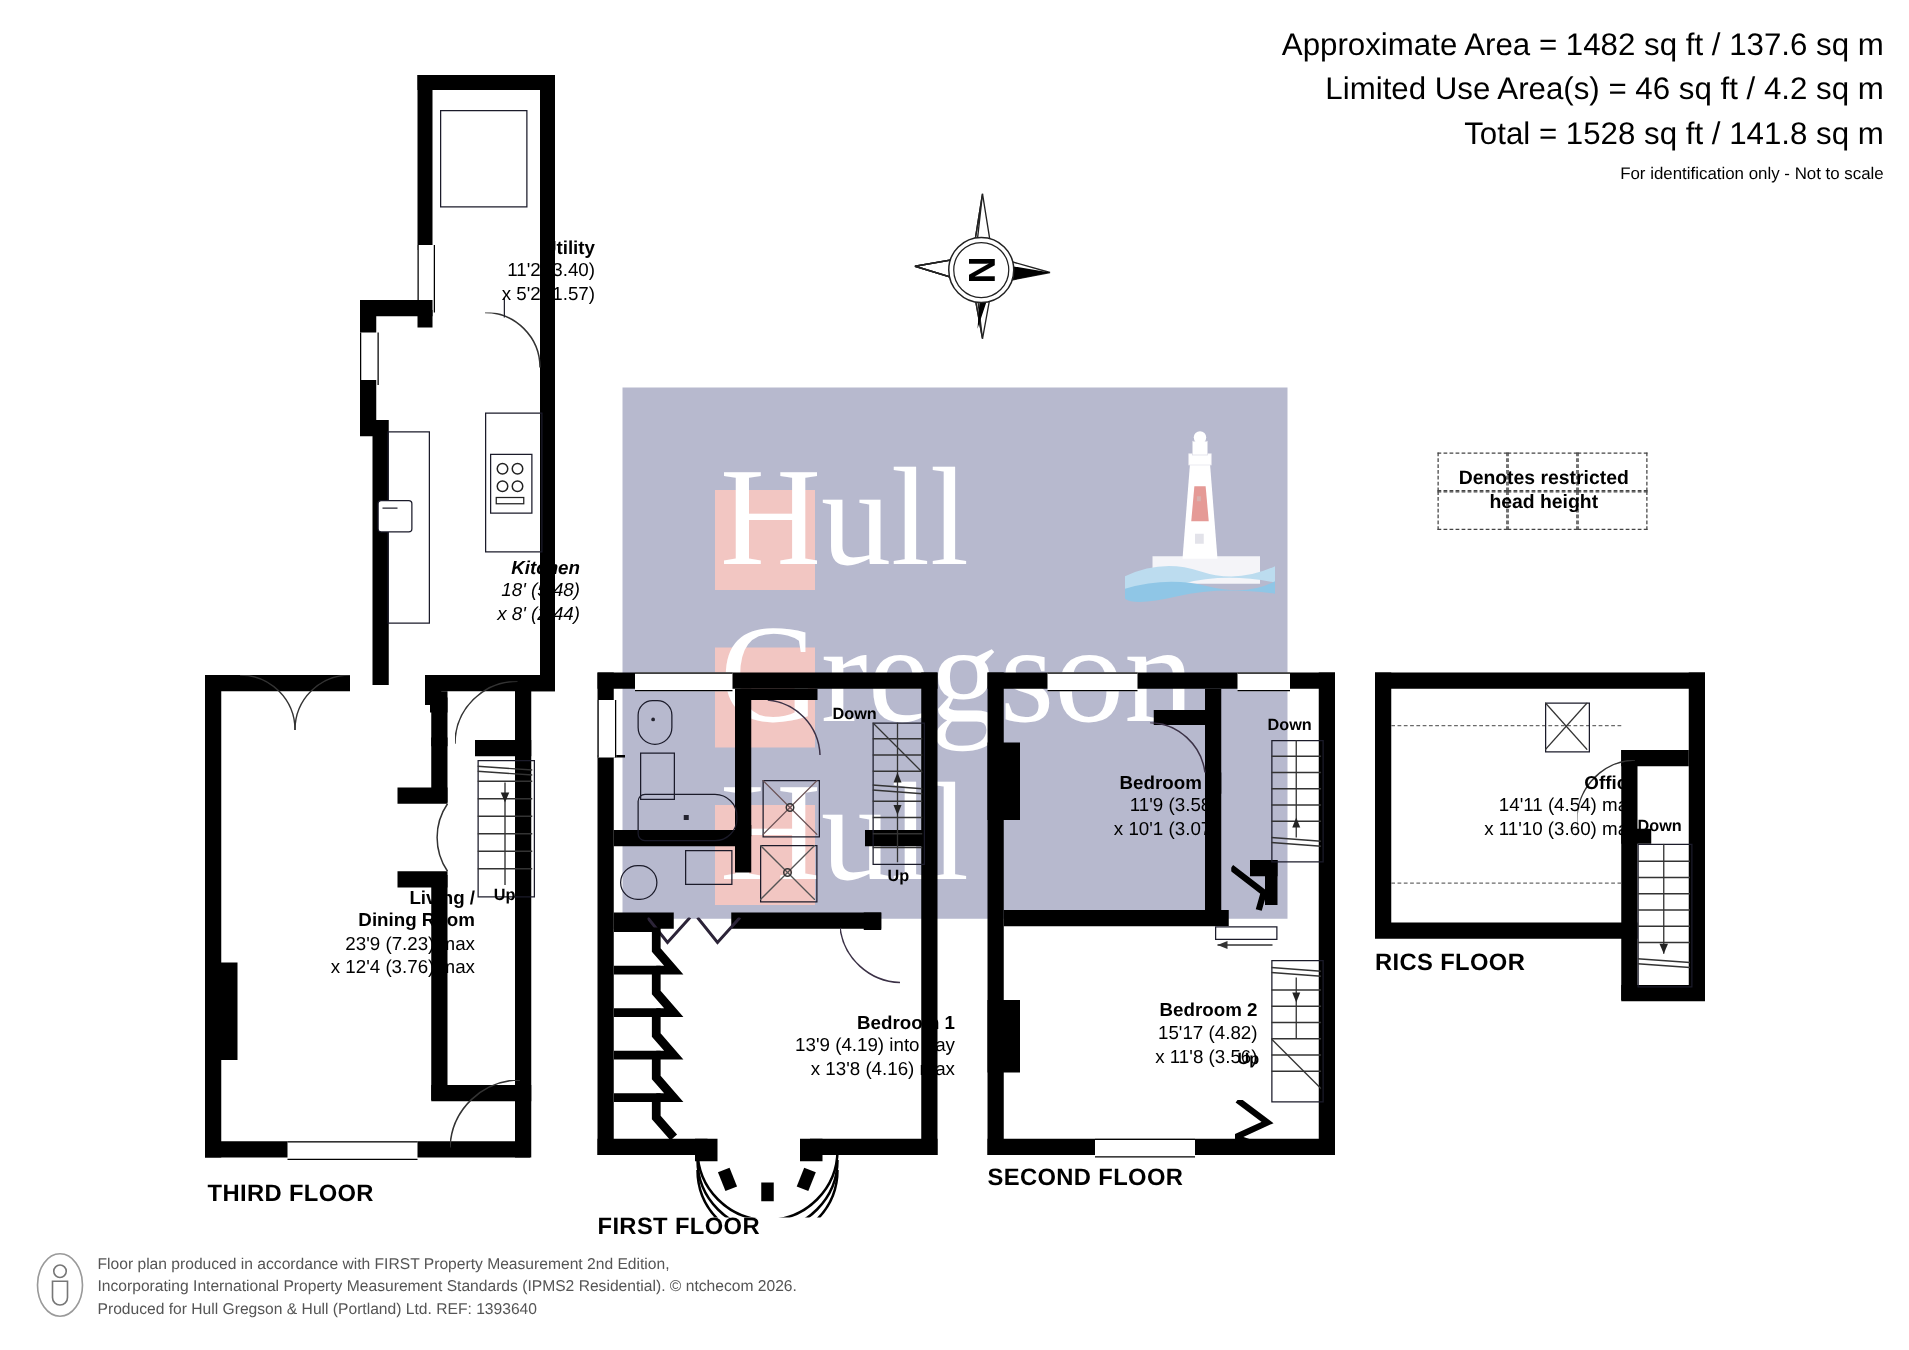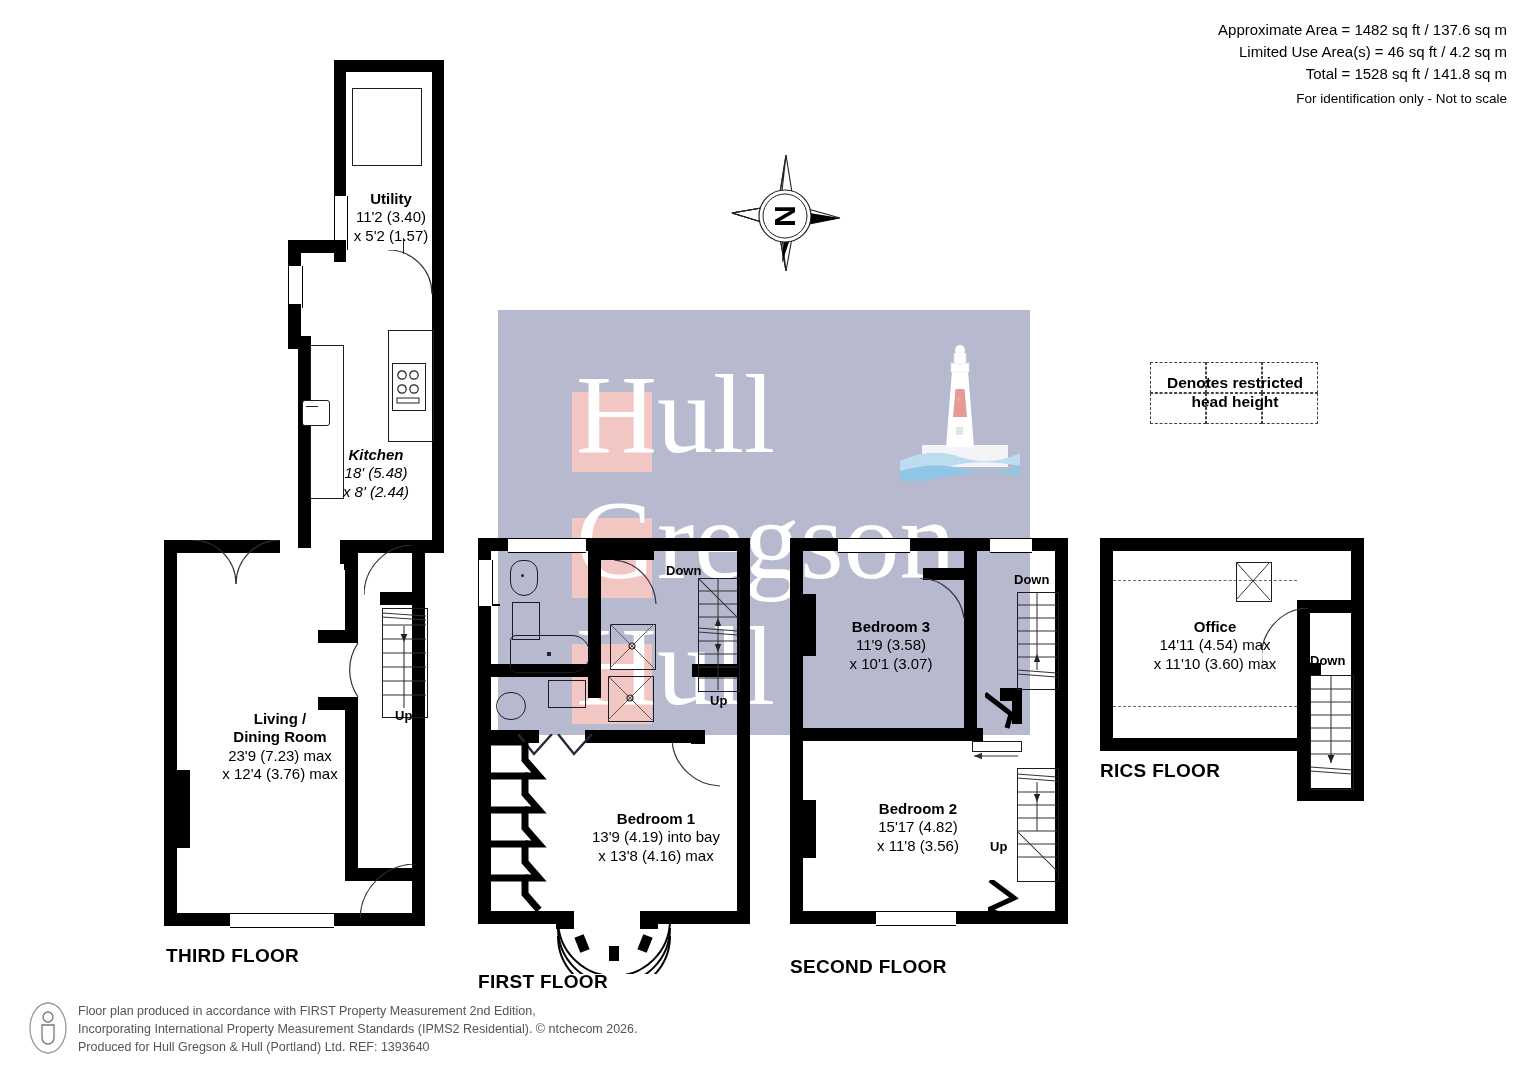--- a/index.html
+++ b/index.html
@@ -3,30 +3,30 @@
 <meta charset="utf-8">
 <style>
   html,body{margin:0;padding:0;background:#ffffff;}
   body{width:1527px;height:1080px;position:relative;overflow:hidden;
        font-family:"Liberation Sans",sans-serif;color:#000;}
   .stage{position:absolute;left:0;top:0;width:1527px;height:1080px;}
 
   
   #header{position:absolute;right:20px;top:18px;text-align:right;}
   #title{font-size:31px;font-weight:bold;letter-spacing:-0.2px;line-height:1.15;}
-  .area-line{font-size:15px;line-height:1.33;margin-top:2px;}
+  .area-line{font-size:25px;line-height:1.33;margin-top:2px;}
   #notscale{font-size:13.5px;margin-top:7px;}
 
   
   .wall{position:absolute;background:#000;}
   .thin{position:absolute;border:1.6px solid #1b1b2a;background:transparent;}
   .thinw{position:absolute;border:1.6px solid #1b1b2a;background:#fff;}
   .hairline{position:absolute;background:#23232f;}
 
-  .lbl{position:absolute;text-align:center;line-height:1.22;white-space:nowrap;}
+  .lbl{position:absolute;text-align:right;line-height:1.22;white-space:nowrap;}
   .lbl .nm{font-size:15px;font-weight:bold;}
   .lbl .dm{font-size:15px;}
   .floorlbl{position:absolute;font-size:19px;font-weight:bold;letter-spacing:.3px;}
   .updown{position:absolute;font-size:13px;font-weight:bold;}
 
   
   .win{position:absolute;background:#fff;border-top:1.6px solid #000;border-bottom:1.6px solid #000;}
   .winv{position:absolute;background:#fff;border-left:1.6px solid #000;border-right:1.6px solid #000;}
 
   
@@ -387,21 +387,21 @@
     <div class="lbl" style="left:808px;top:618px;width:166px;">
       <div class="nm">Bedroom 3</div>
       <div class="dm">11'9 (3.58)</div>
       <div class="dm">x 10'1 (3.07)</div>
     </div>
     <div class="lbl" style="left:830px;top:800px;width:176px;">
       <div class="nm">Bedroom 2</div>
       <div class="dm">15'17 (4.82)</div>
       <div class="dm">x 11'8 (3.56)</div>
     </div>
-    <div class="floorlbl" style="left:790px;top:956px;">SECOND FLOOR</div>
+    <div class="floorlbl" style="left:790px;top:932px;">SECOND FLOOR</div>
   </div>
 
   <div>
     <div class="wall" style="left:1100px;top:538px;width:264px;height:13px;"></div>
     <div class="wall" style="left:1100px;top:538px;width:13px;height:212px;"></div>
     <div class="wall" style="left:1100px;top:738px;width:210px;height:13px;"></div>
     <div class="wall" style="left:1351px;top:538px;width:13px;height:262px;"></div>
     <div class="wall" style="left:1297px;top:600px;width:54px;height:13px;"></div>
     <div class="wall" style="left:1297px;top:600px;width:13px;height:200px;"></div>
     <div class="wall" style="left:1297px;top:788px;width:67px;height:13px;"></div>

